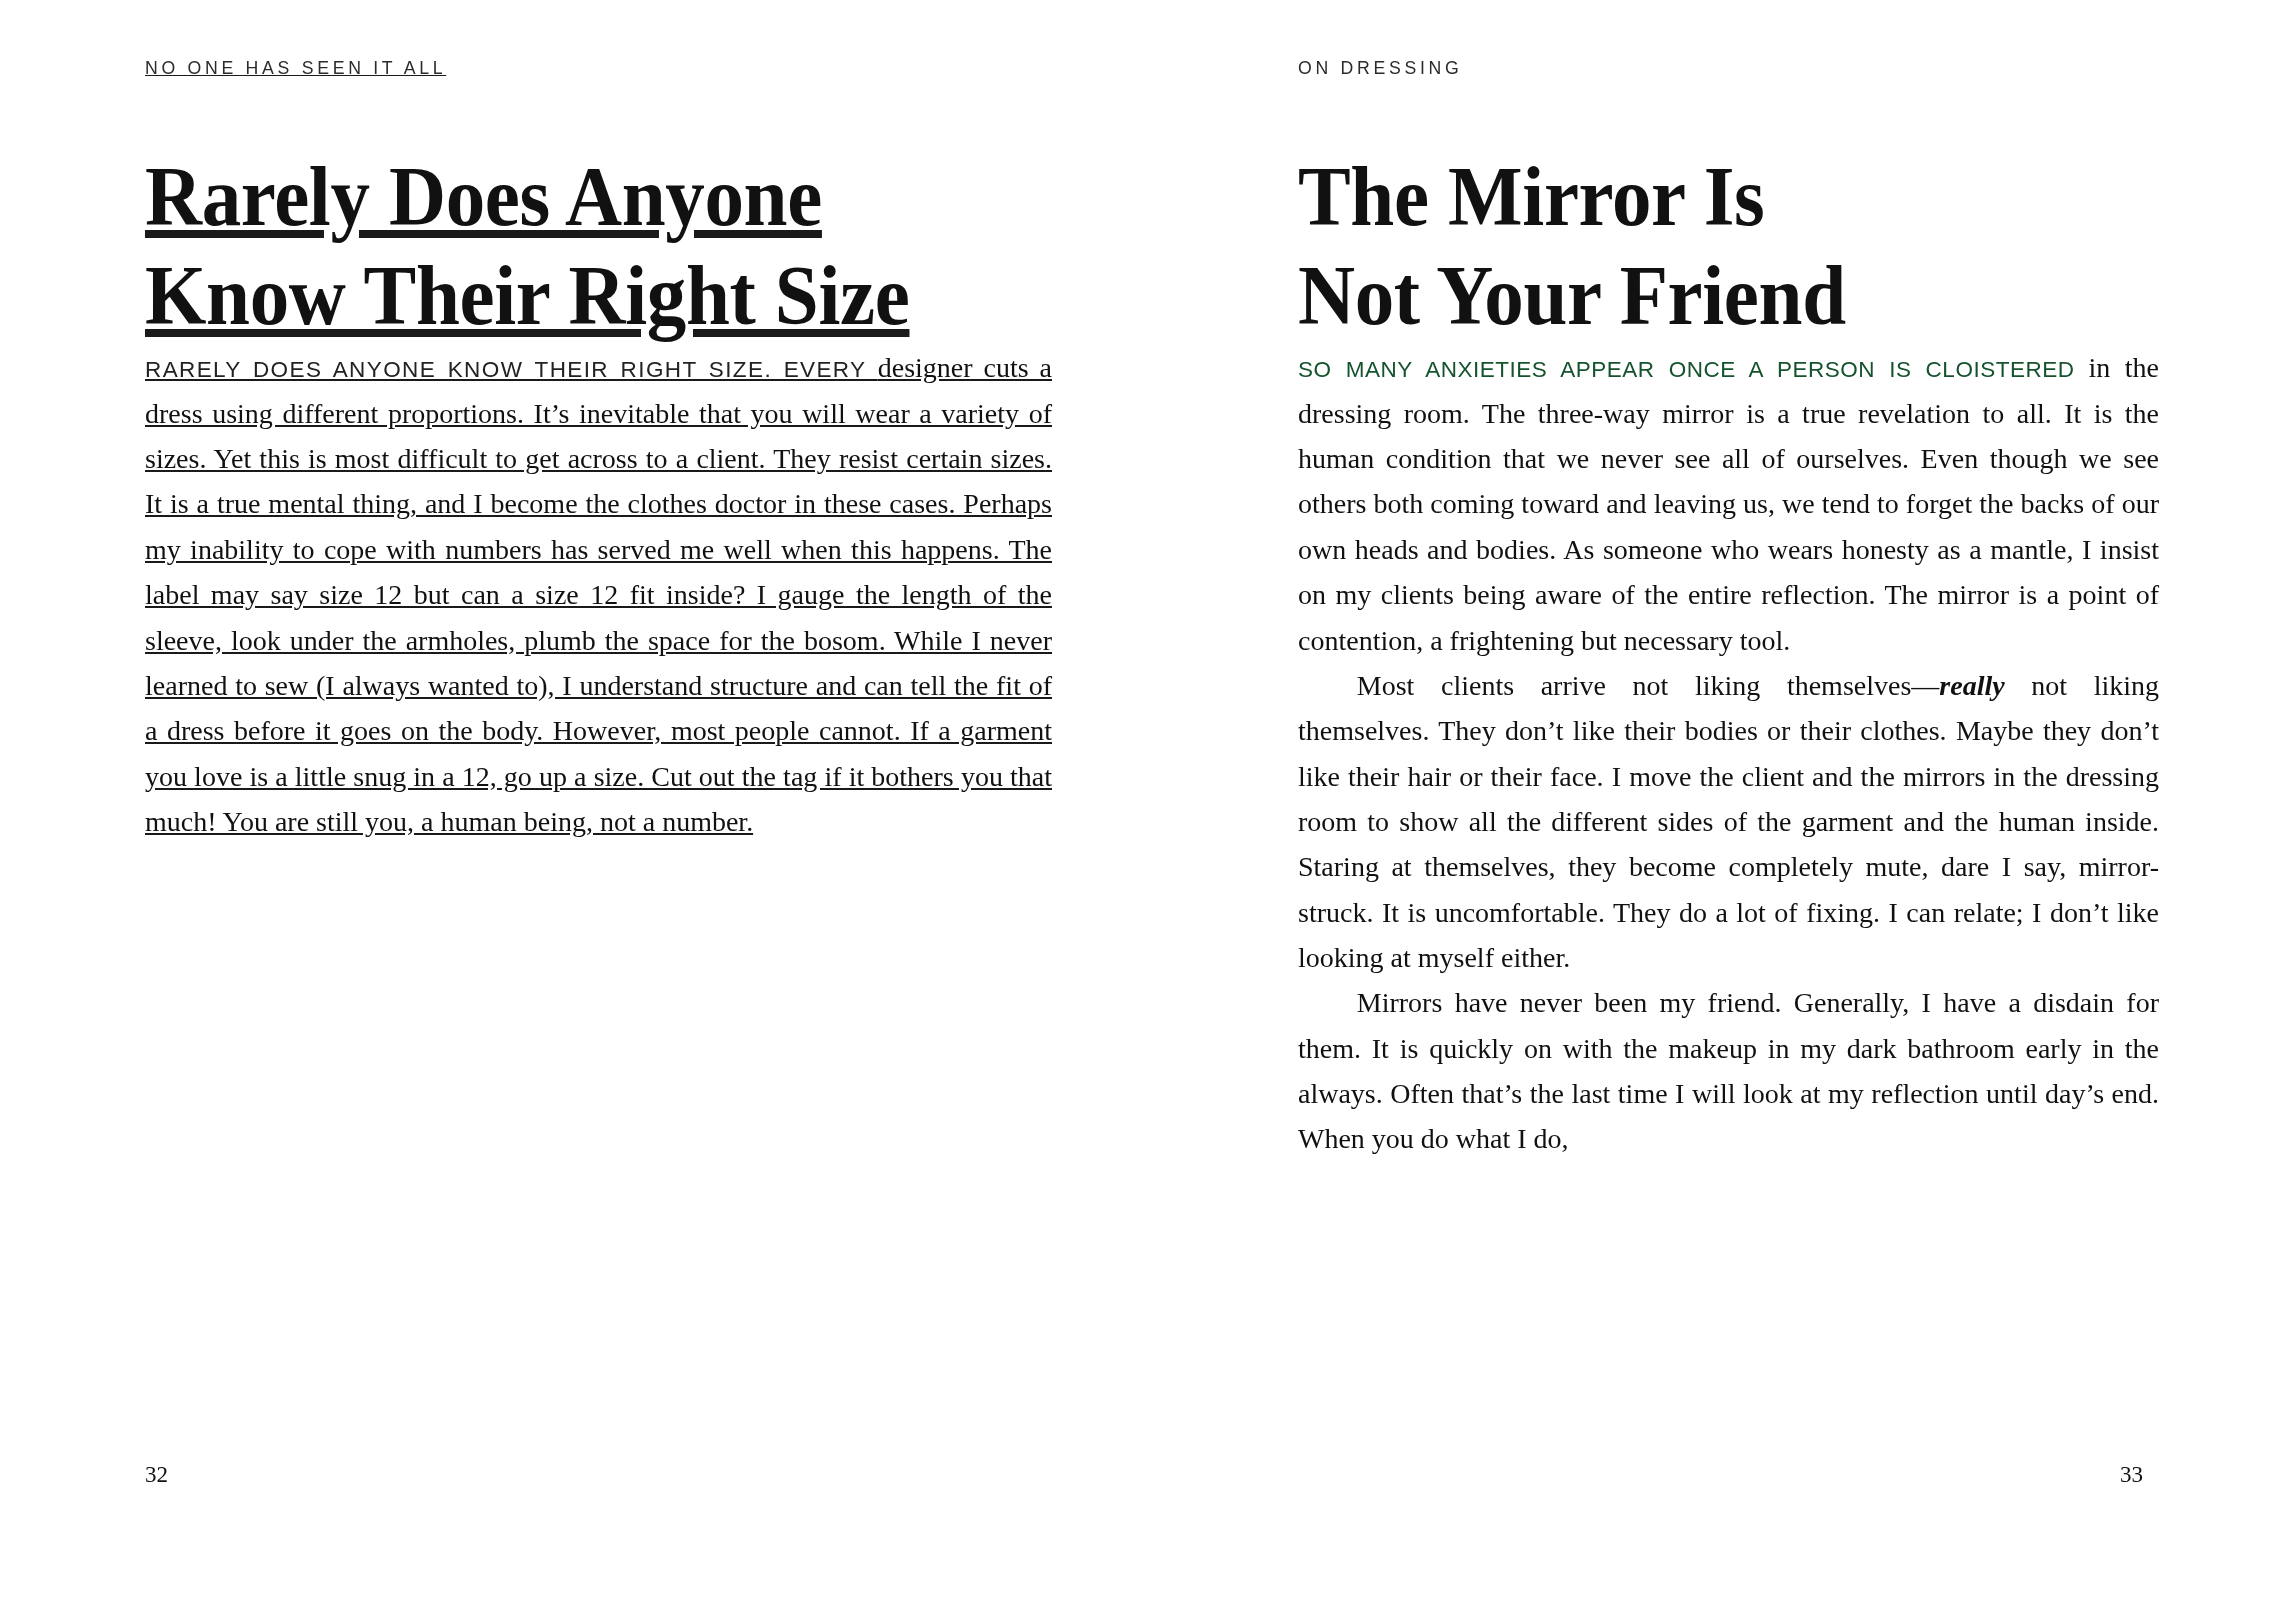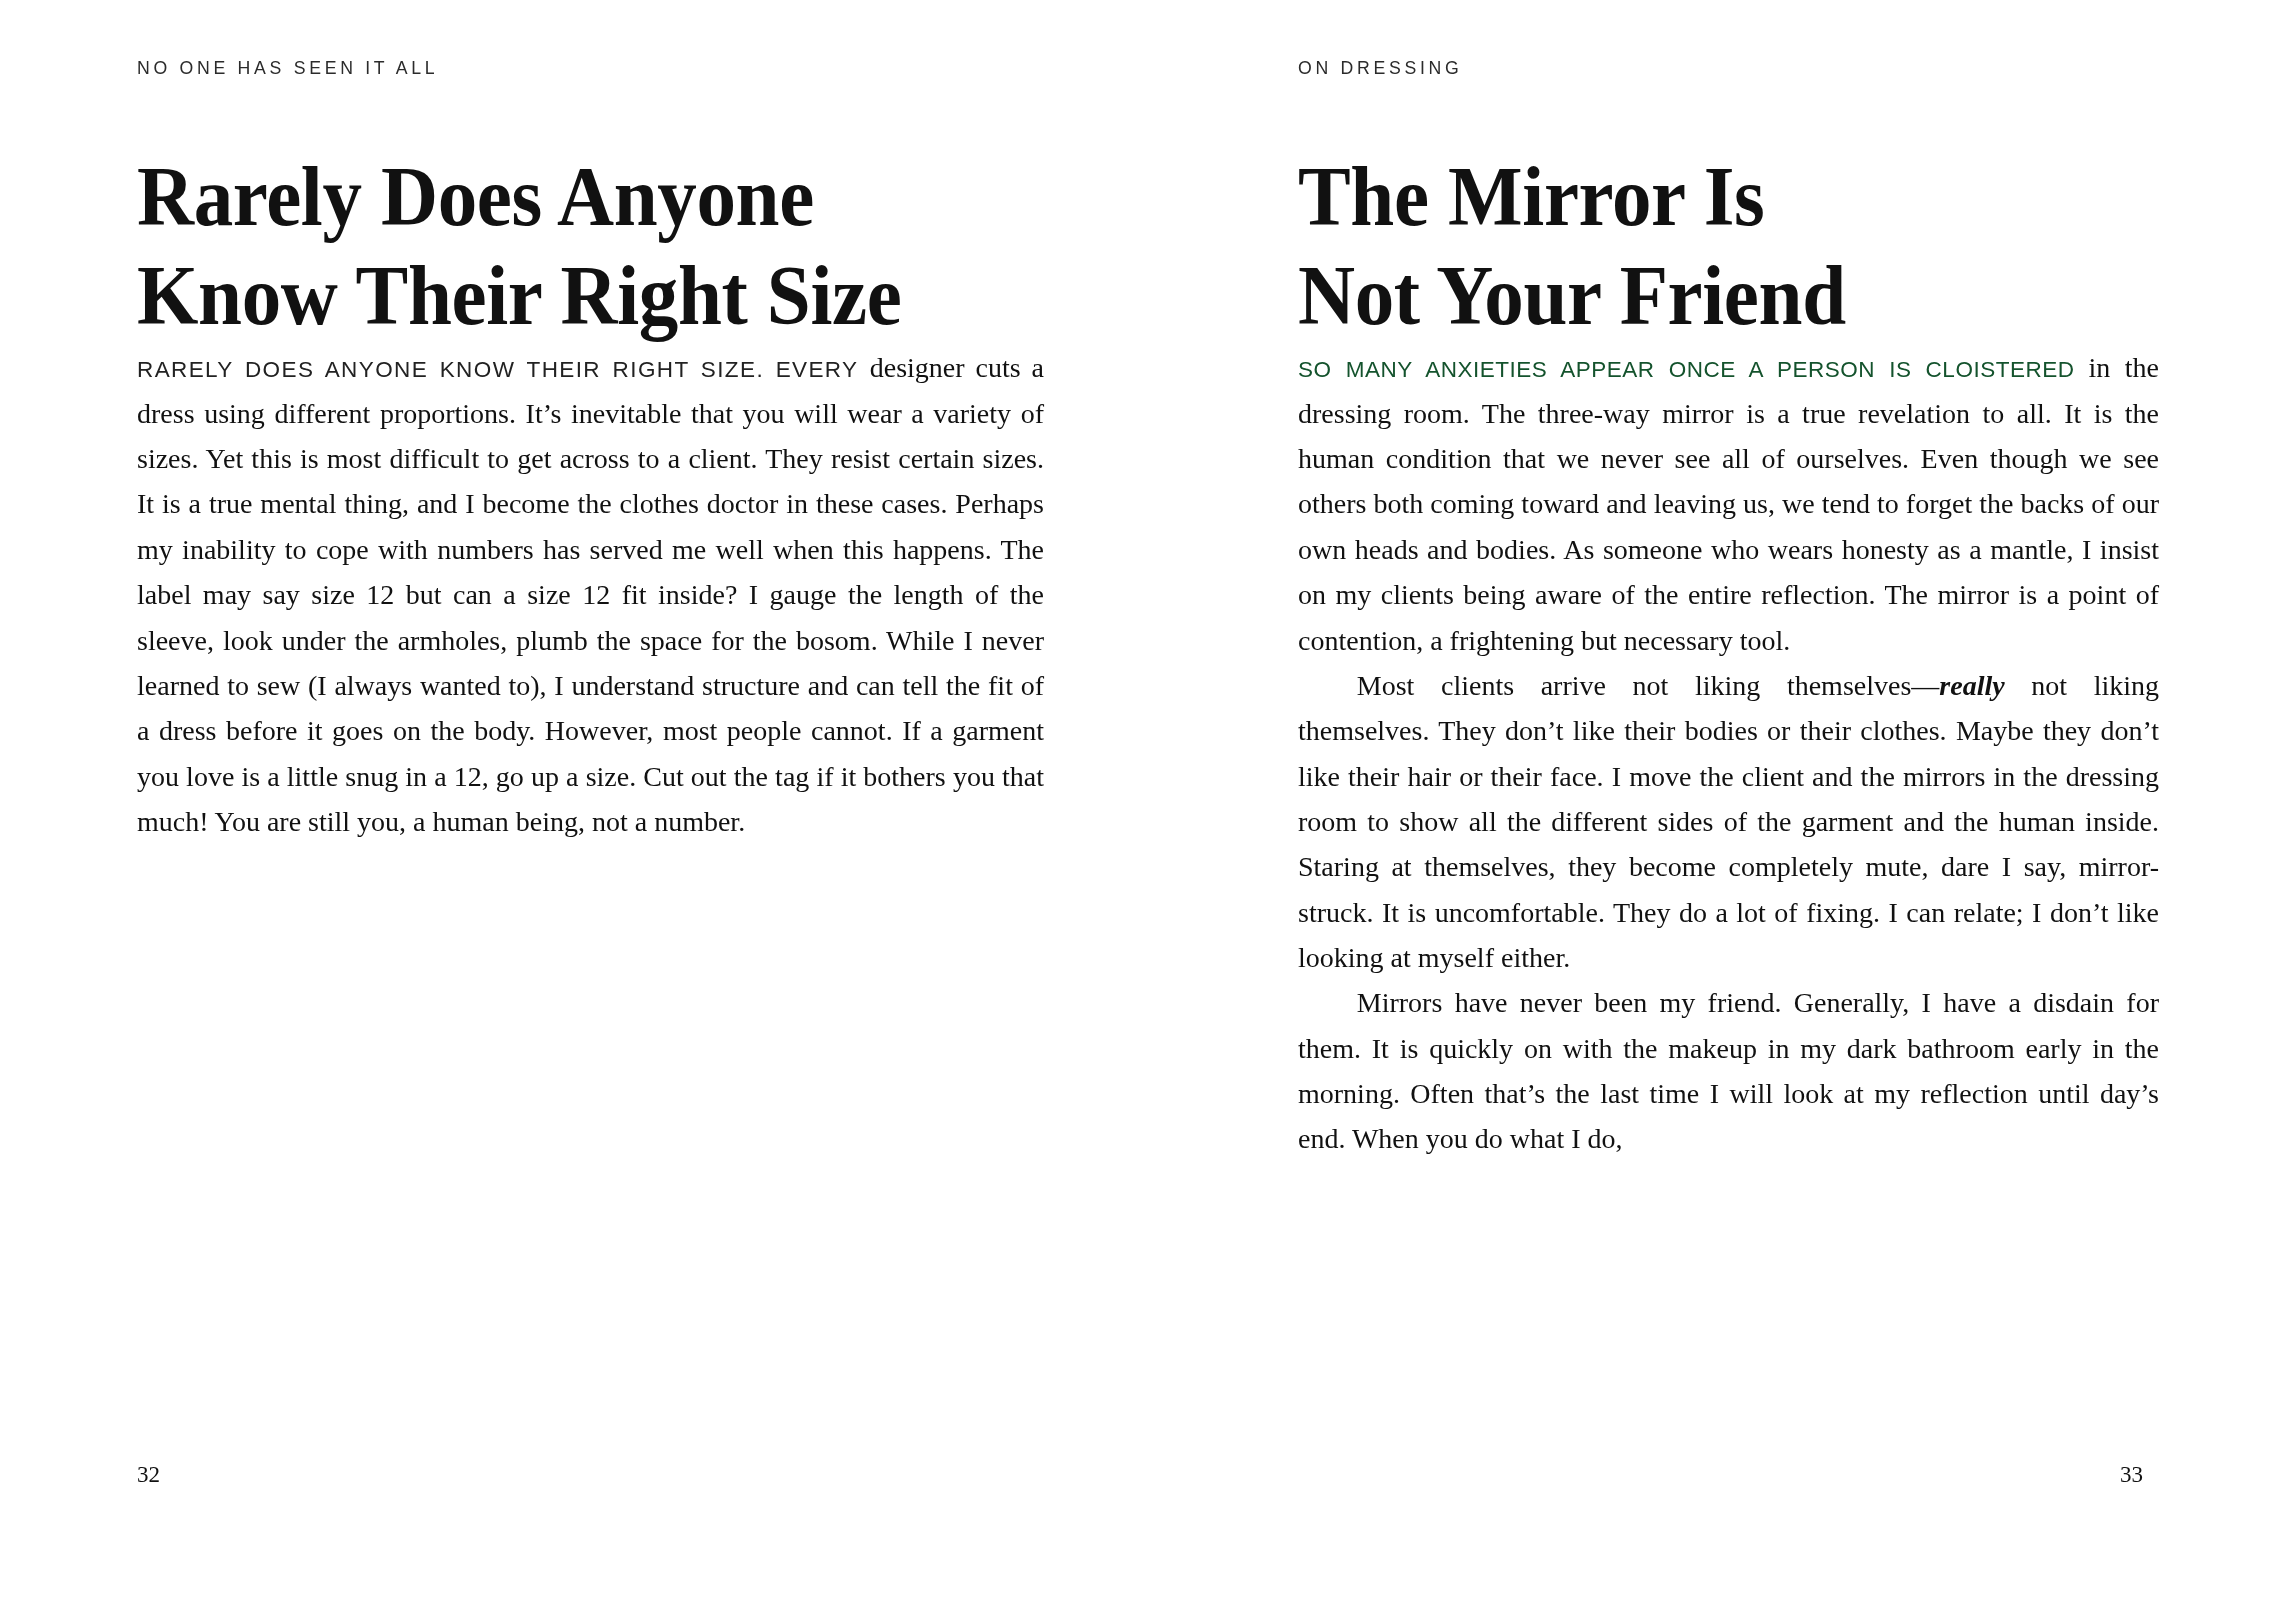--- a/index.html
+++ b/index.html
@@ -22,21 +22,21 @@
     padding: 0;
     background: #ffffff;
   }
   .page {
     position: absolute;
     top: 0;
     width: 1148px;
     height: 1601px;
     box-sizing: border-box;
   }
-  .page-left  { left: 0; padding: 55px 104px 0 137px; }
+  .page-left  { left: 8px; padding: 55px 104px 0 137px; text-decoration: underline; }
   .page-right { left: 1148px; padding: 55px 137px 0 150px; }
 
   .running-head {
     font-family: "Liberation Sans", sans-serif;
     font-size: 17.7px;
     letter-spacing: 3.7px;
     color: #2b2b2b;
     text-transform: uppercase;
     font-weight: 400;
     height: 26.5px;
@@ -126,20 +126,20 @@
     <div class="running-head right">On Dressing</div>
 
     <h1 class="chapter-title">
       <span>The Mirror Is</span><br>
       <span>Not Your Friend</span>
     </h1>
 
     <div class="body-block">
       <p class="body-para"><span class="smallcaps-lead-r">So many anxieties appear once a person is cloistered </span><span>in the dressing room. The three-way mirror is a true revelation to all. It is the human condition that we never see all of ourselves. Even though we see others both coming toward and leaving us, we tend to forget the backs of our own heads and bodies. As someone who wears honesty as a mantle, I insist on my clients being aware of the entire reflection. The mirror is a point of contention, a frightening but necessary tool.</span></p>
       <p class="body-para"><span>Most clients arrive not liking themselves—<em>really</em> not liking themselves. They don’t like their bodies or their clothes. Maybe they don’t like their hair or their face. I move the client and the mirrors in the dressing room to show all the different sides of the garment and the human inside. Staring at themselves, they become completely mute, dare I say, mirror-struck. It is uncomfortable. They do a lot of fixing. I can relate; I don’t like looking at myself either.</span></p>
-      <p class="body-para"><span>Mirrors have never been my friend. Generally, I have a disdain for them. It is quickly on with the makeup in my dark bathroom early in the morning. Often that’s the last time I will look at my reflection until day’s end. When you do what I do,</span></p>
+      <p class="body-para"><span>Mirrors have never been my friend. Generally, I have a disdain for them. It is quickly on with the makeup in my dark bathroom early in the always. Often that’s the last time I will look at my reflection until day’s end. When you do what I do,</span></p>
     </div>
 
     <div class="folio folio-right">33</div>
   </div>
 
 </div>
 
 
 </body></html>

